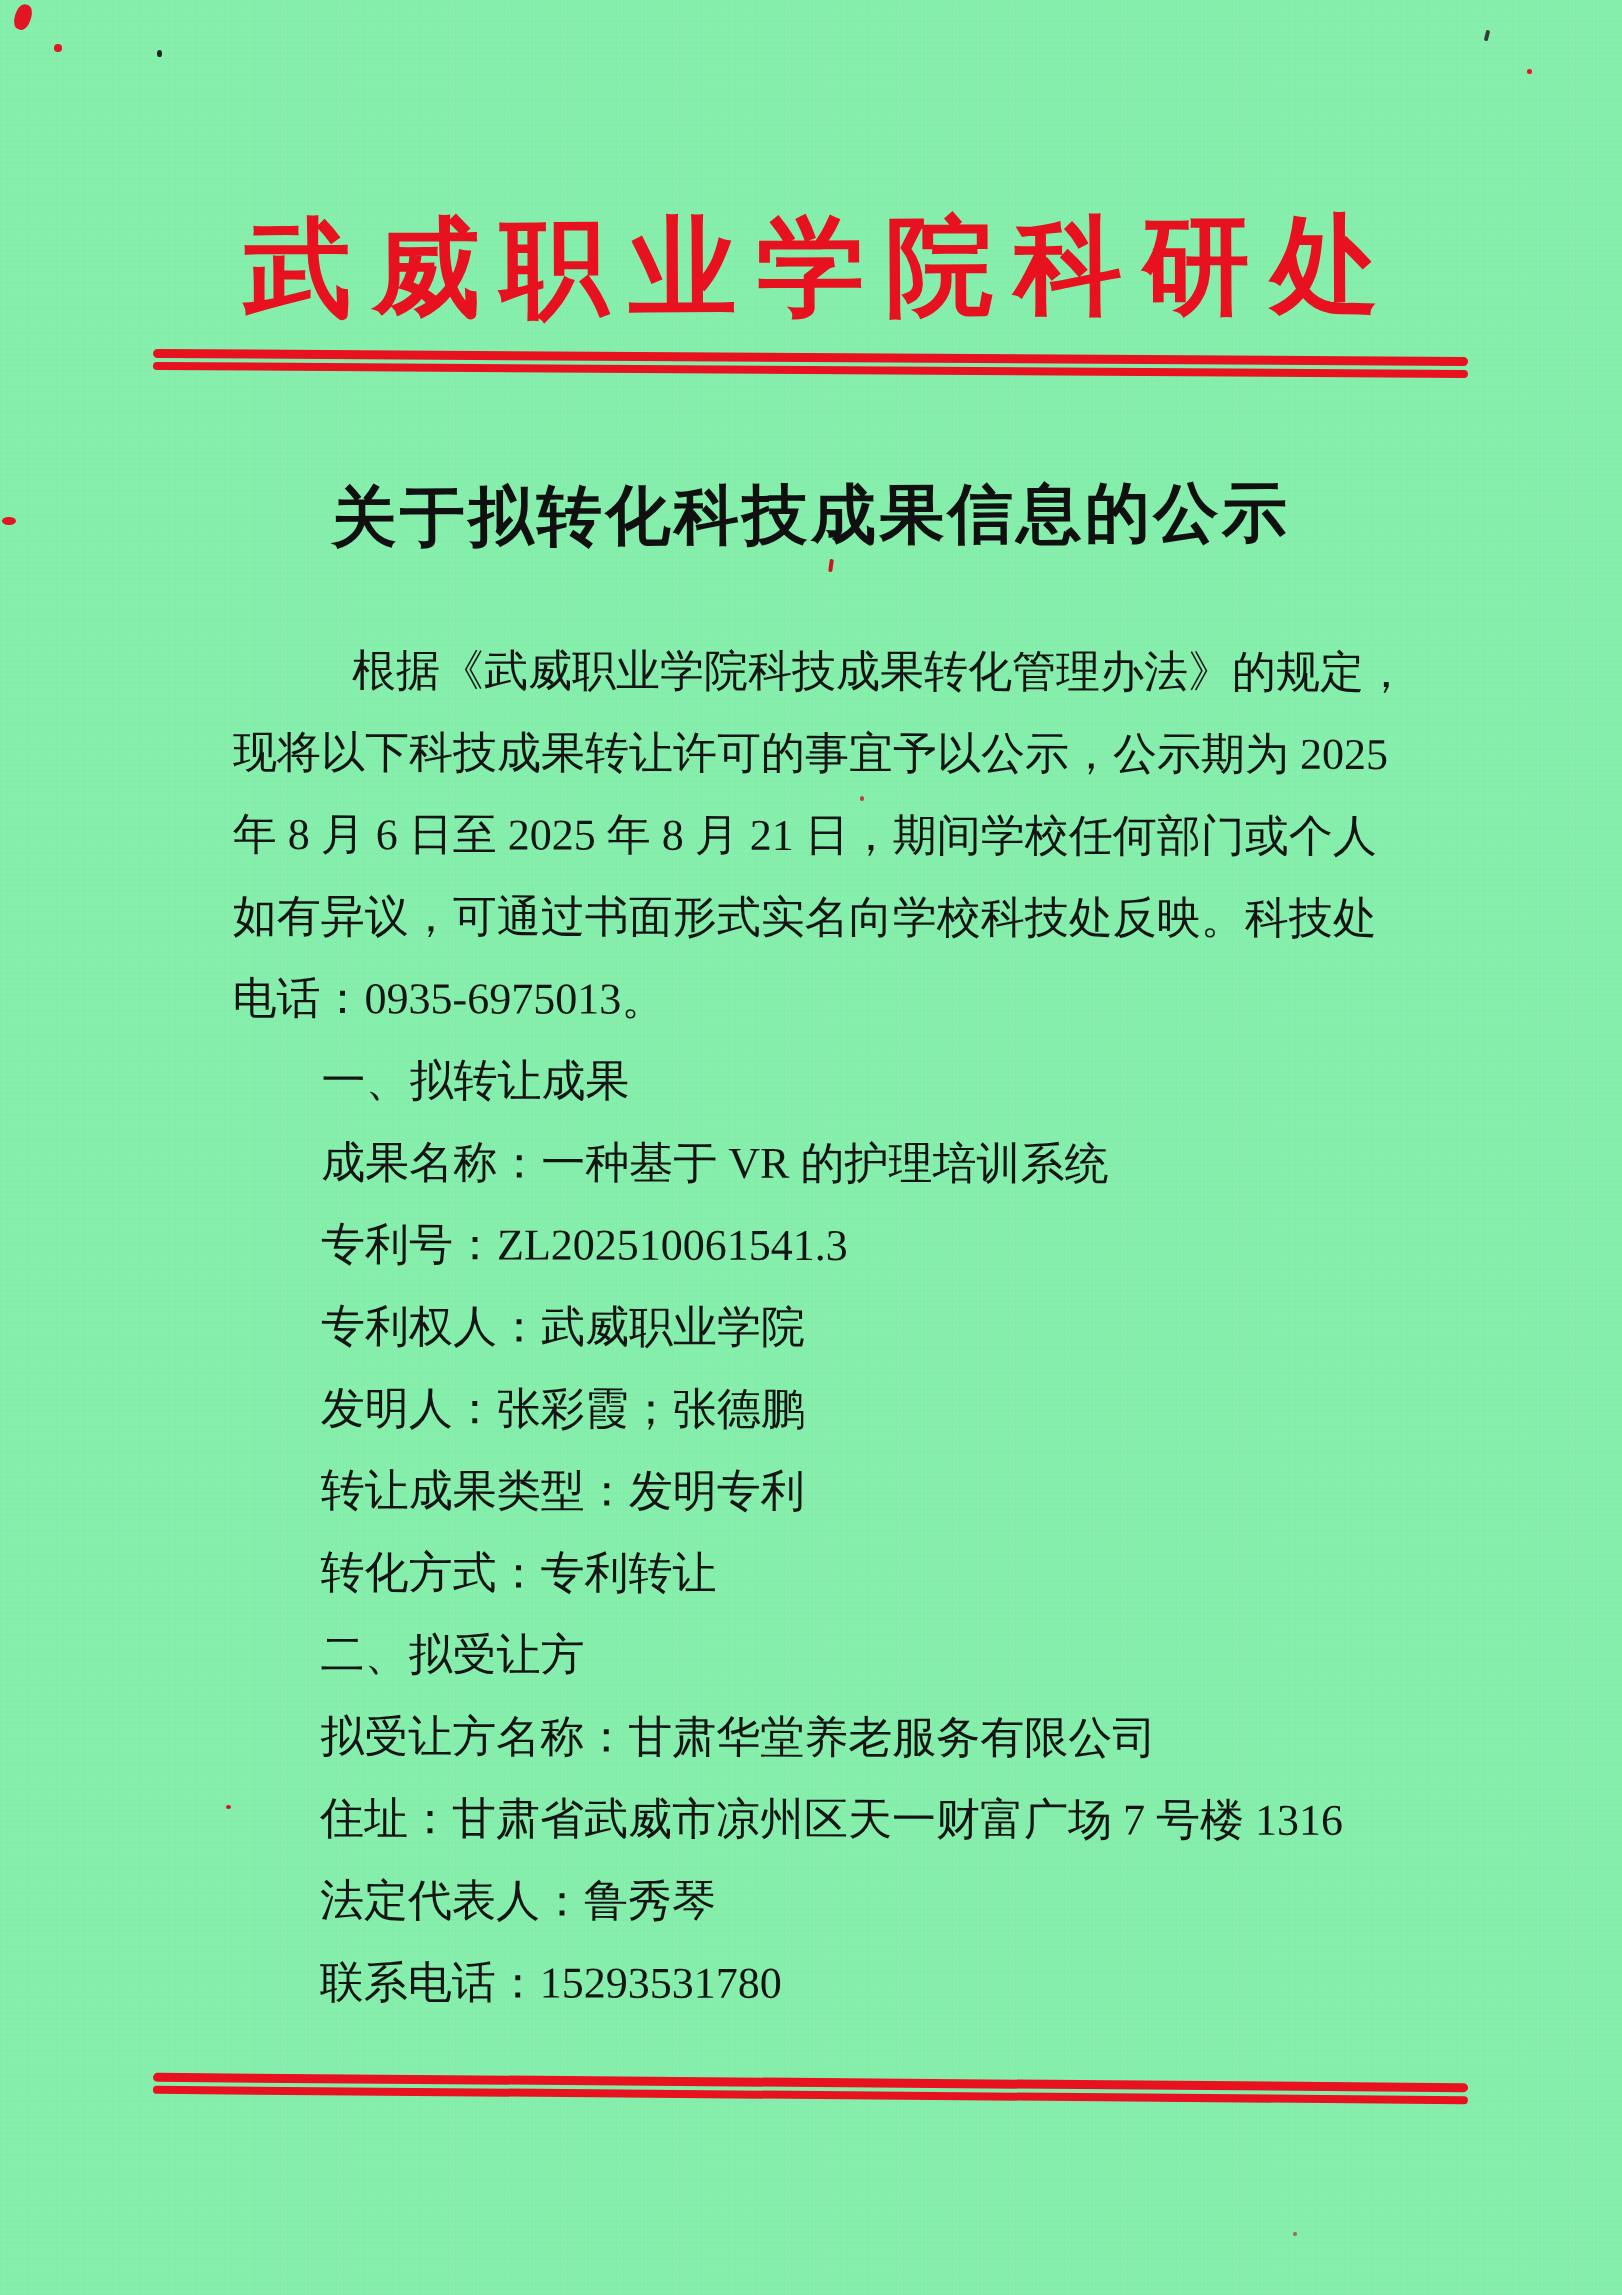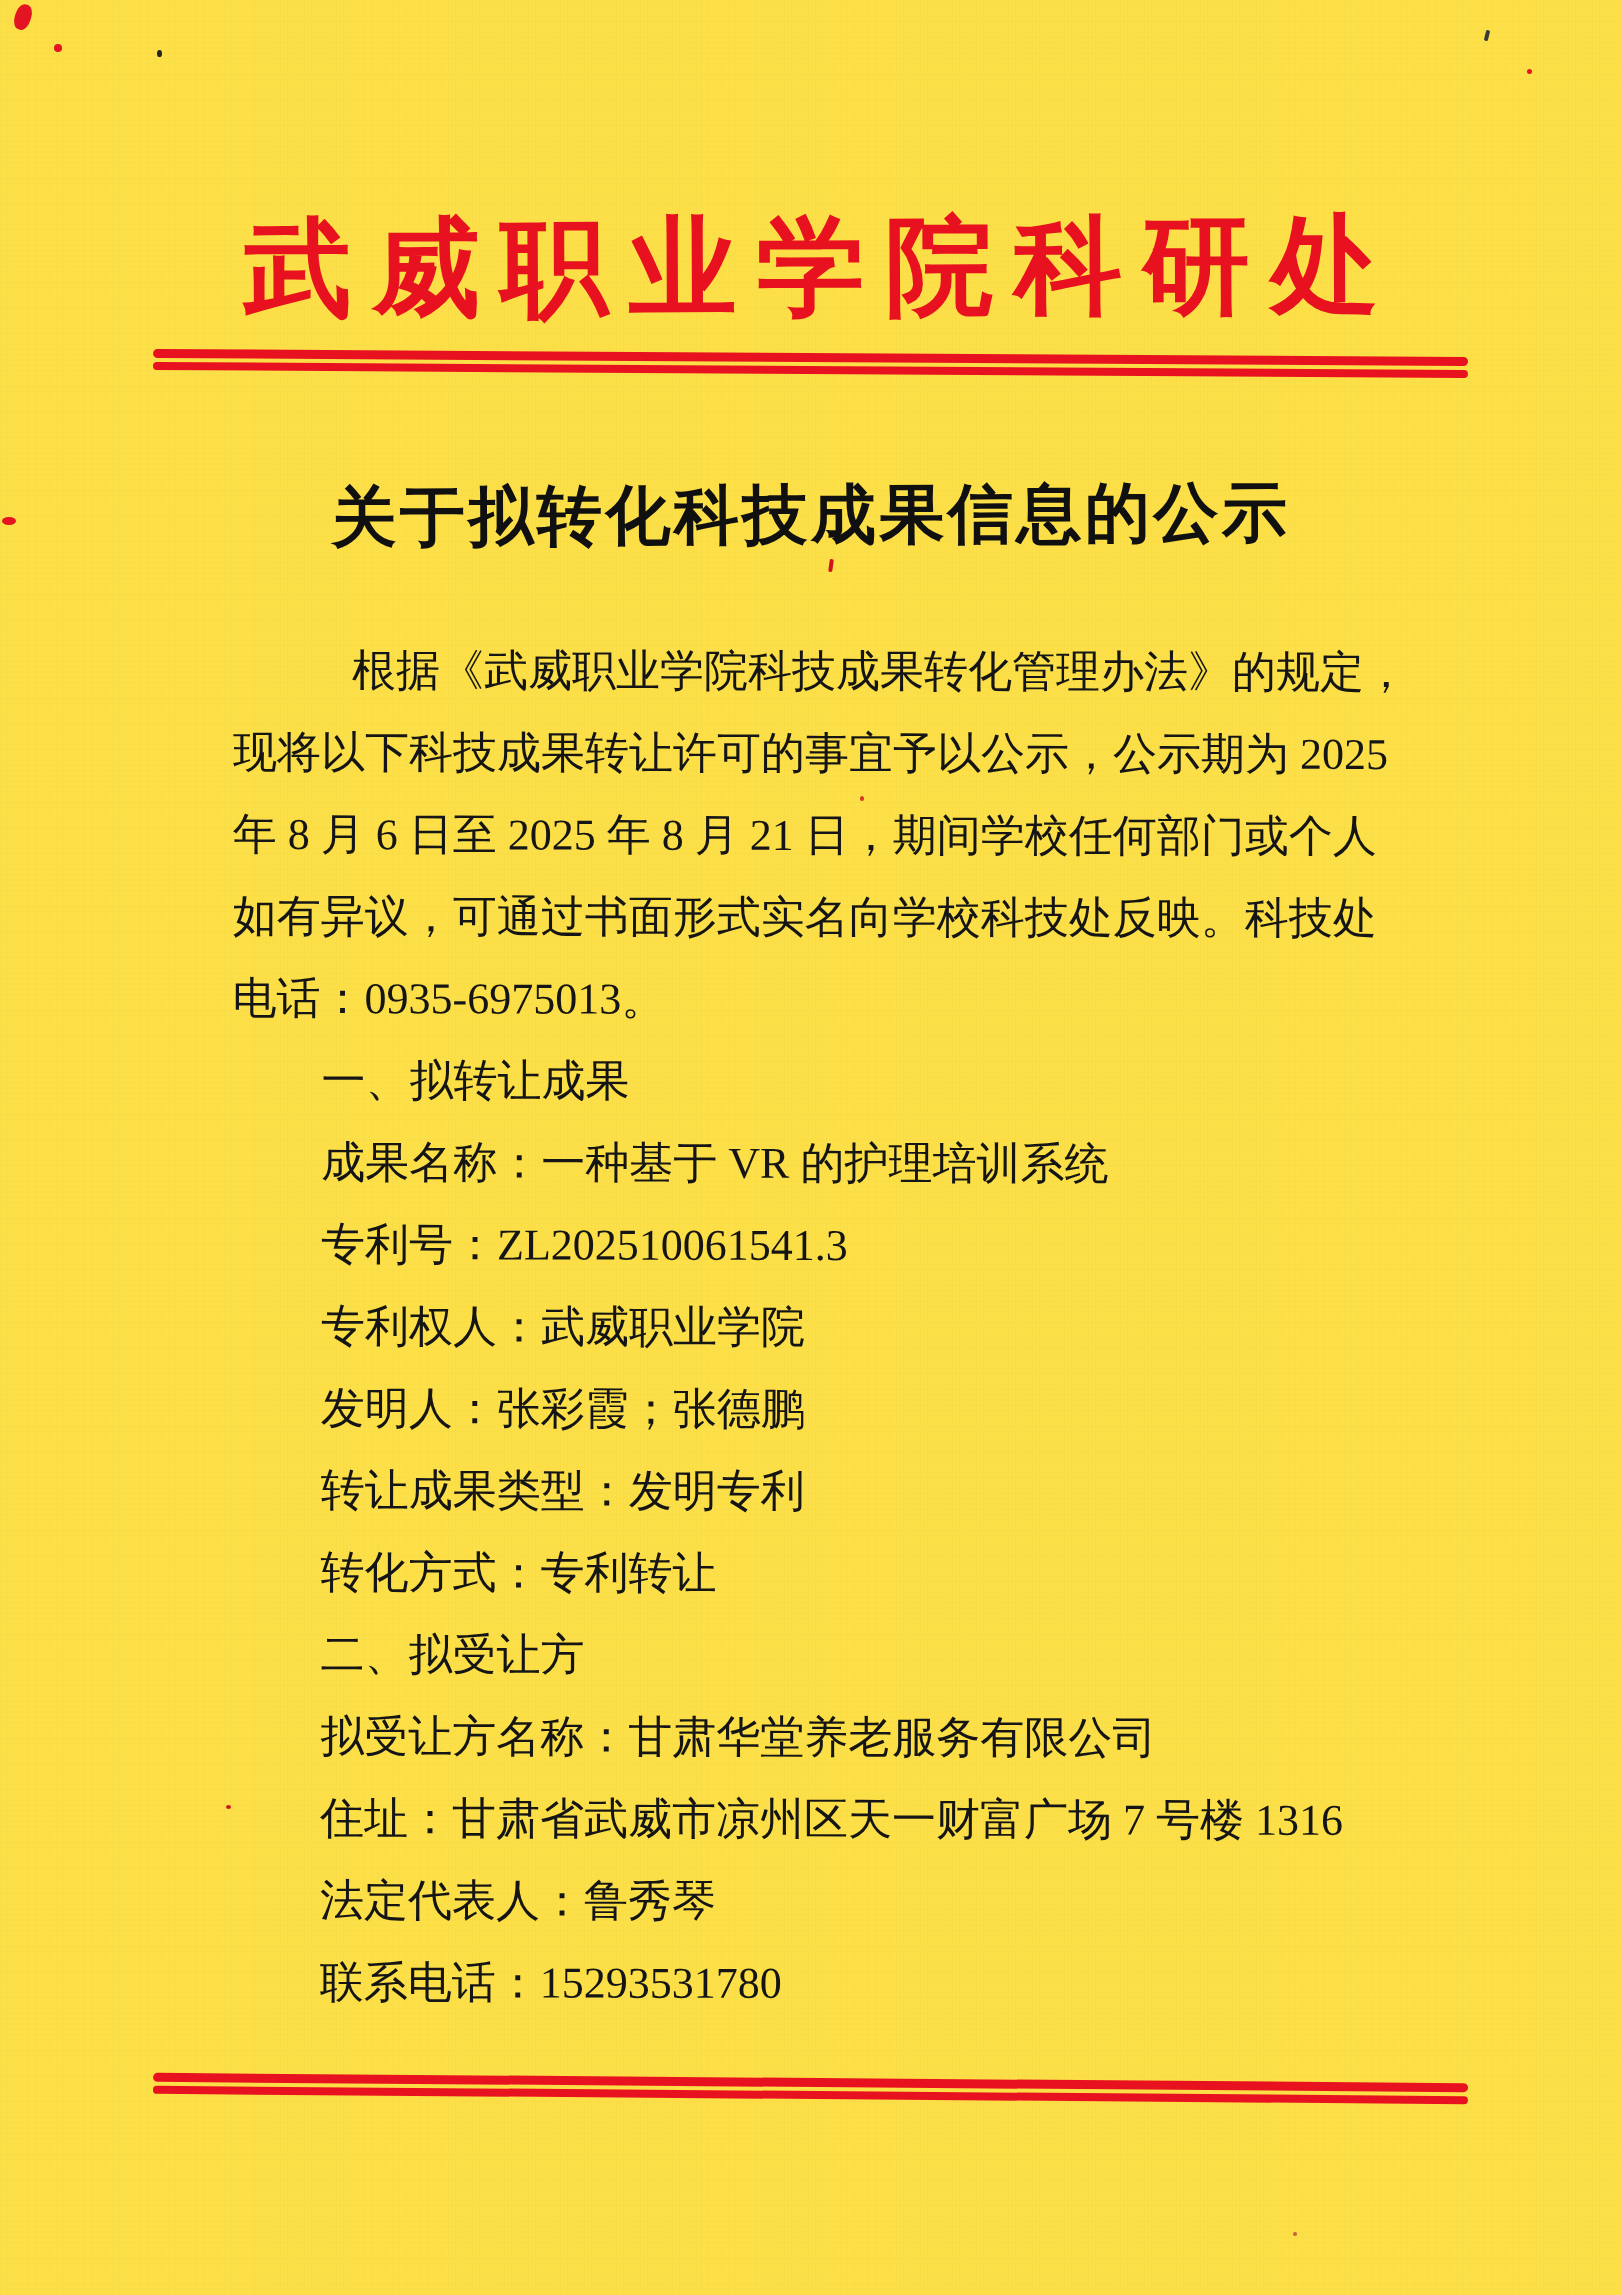--- a/index.html
+++ b/index.html
@@ -4,21 +4,21 @@
 <style>
   html, body { margin: 0; padding: 0; }
   body {
     width: 1622px; height: 2295px;
     background: #f4f4f2;
     font-family: "Liberation Serif", serif;
   }
   .page {
     position: relative;
     width: 1622px; height: 2295px;
-    background: #fde047;
+    background: #86efac;
     overflow: hidden;
   }
   
   .page::before {
     content: "";
     position: absolute; inset: 0;
     background-image:
       repeating-linear-gradient(90deg, rgba(70,90,130,0.018) 0 0.6px, transparent 0.6px 3.5px),
       repeating-linear-gradient(0deg, rgba(0,0,0,0.008) 0 1.2px, transparent 1.2px 5.2px);
     pointer-events: none;

